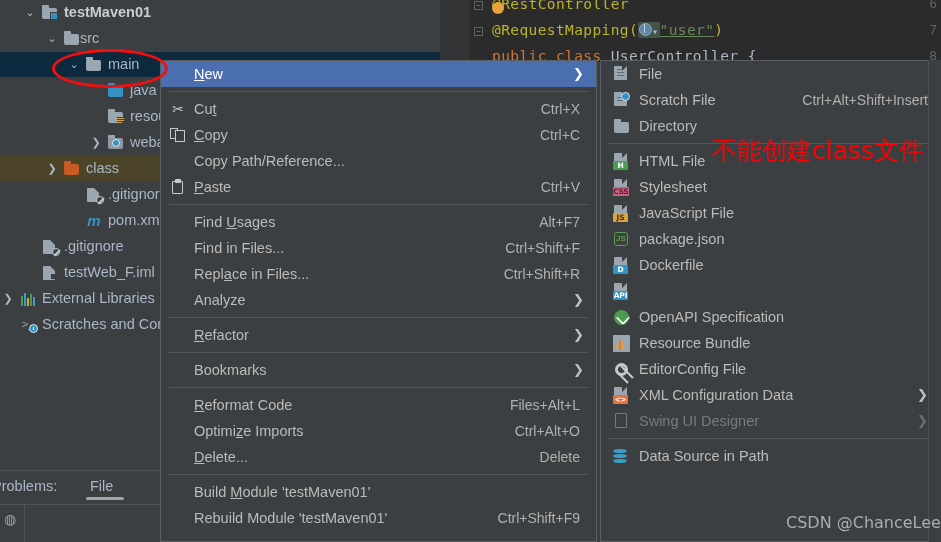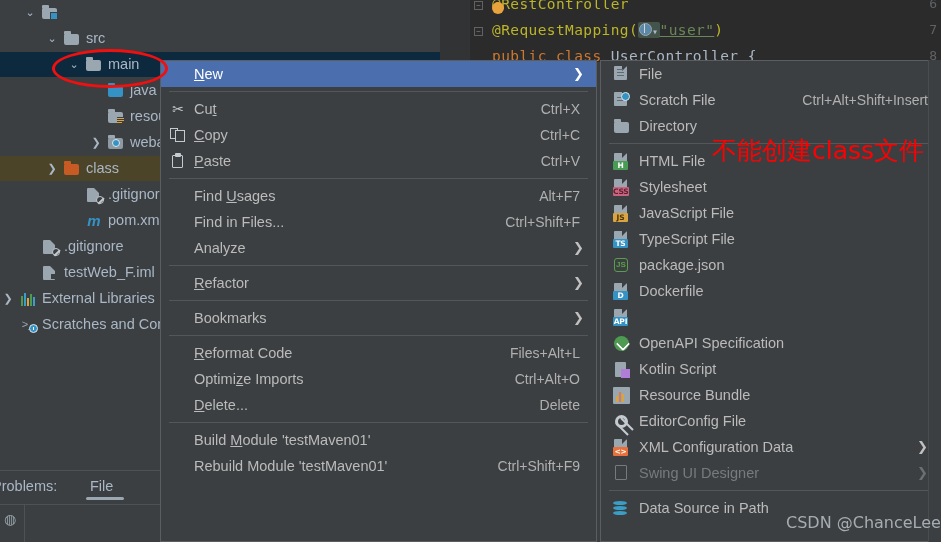--- a/index.html
+++ b/index.html
@@ -339,28 +339,29 @@
 </div>
 
 <div id="tree">
 
   <div class="trow bold" style="top:0px;">
     <span class="arrow" style="left:24px;">⌄</span>
     <span class="ic" style="left:42px;">
       <span class="ic-folder" style="position:absolute;left:0;top:3px;width:15px;height:11px;display:block;"></span>
       <span class="badge-sq" style="right:0;bottom:0;"></span>
     </span>
+    <span class="lb" style="left:64px;">testMaven01</span>
   </div>
 
   <div class="trow" style="top:26px;">
     <span class="arrow" style="left:46px;">⌄</span>
     <span class="ic" style="left:64px;">
       <span class="ic-folder" style="position:absolute;left:0;top:3px;width:15px;height:11px;display:block;"></span>
     </span>
-    <span class="lb" style="left:86px;text-align:right;">src</span>
+    <span class="lb" style="left:80px;text-align:right;">src</span>
   </div>
 
   <div class="trow sel" style="top:52px;">
     <span class="arrow" style="left:68px;">⌄</span>
     <span class="ic" style="left:86px;">
       <span class="ic-folder" style="position:absolute;left:0;top:3px;width:15px;height:11px;display:block;"></span>
     </span>
     <span class="lb" style="left:108px;">main</span>
   </div>
 
@@ -479,20 +480,23 @@
 
   <div class="mi">
     <span class="micon ic-copy">
         <i class="a"></i>
         <i class="b"></i>
       </span>
     <span class="mlabel"><span class="u">C</span>opy</span>
     <span class="macc">Ctrl+C</span>
   </div>
 
+  <div class="mi">
+    <span class="mlabel">Copy Path/Reference...</span>
+  </div>
 
   <div class="mi">
     <span class="micon ic-paste">
         <i class="body"></i>
         <i class="clip"></i>
       </span>
     <span class="mlabel"><span class="u">P</span>aste</span>
     <span class="macc">Ctrl+V</span>
   </div>
 
@@ -501,20 +505,24 @@
   <div class="mi">
     <span class="mlabel">Find <span class="u">U</span>sages</span>
     <span class="macc">Alt+F7</span>
   </div>
 
   <div class="mi">
     <span class="mlabel">Find in Files...</span>
     <span class="macc">Ctrl+Shift+F</span>
   </div>
 
+  <div class="mi">
+    <span class="mlabel">Repl<span class="u">a</span>ce in Files...</span>
+    <span class="macc">Ctrl+Shift+R</span>
+  </div>
 
   <div class="mi">
     <span class="mlabel">Analyze</span>
     <span class="chev">❯</span>
   </div>
 
   <div class="msep"></div>
 
   <div class="mi">
     <span class="mlabel"><span class="u">R</span>efactor</span>
@@ -606,27 +614,20 @@
   </div>
 
   <div class="si">
     <span class="sicon">
       <span class="doc"></span>
         <span class="tag js">JS</span>
     </span>
     <span class="slabel">JavaScript File</span>
   </div>
 
-  <div class="si">
-    <span class="sicon">
-      <span class="doc"></span>
-        <span class="tag ts">TS</span>
-    </span>
-    <span class="slabel">TypeScript File</span>
-  </div>
 
   <div class="si">
     <span class="sicon">
       <span class="nodehex">JS</span>
     </span>
     <span class="slabel">package.json</span>
   </div>
 
   <div class="si">
     <span class="sicon">
@@ -643,27 +644,20 @@
     </span>
   </div>
 
   <div class="si">
     <span class="sicon">
         <span class="oapi"></span>
       </span>
     <span class="slabel">OpenAPI Specification</span>
   </div>
 
-  <div class="si">
-    <span class="sicon">
-      <span class="kot"></span>
-        <span class="kotb"></span>
-    </span>
-    <span class="slabel">Kotlin Script</span>
-  </div>
 
   <div class="si">
     <span class="sicon rbundle">
       <i style="left:3px;height:6px;background:#d9a441;"></i>
       <i style="left:6px;height:10px;background:#e07c3e;"></i>
       <i style="left:9px;height:8px;background:#d9a441;"></i>
     </span>
     <span class="slabel">Resource Bundle</span>
   </div>
 

